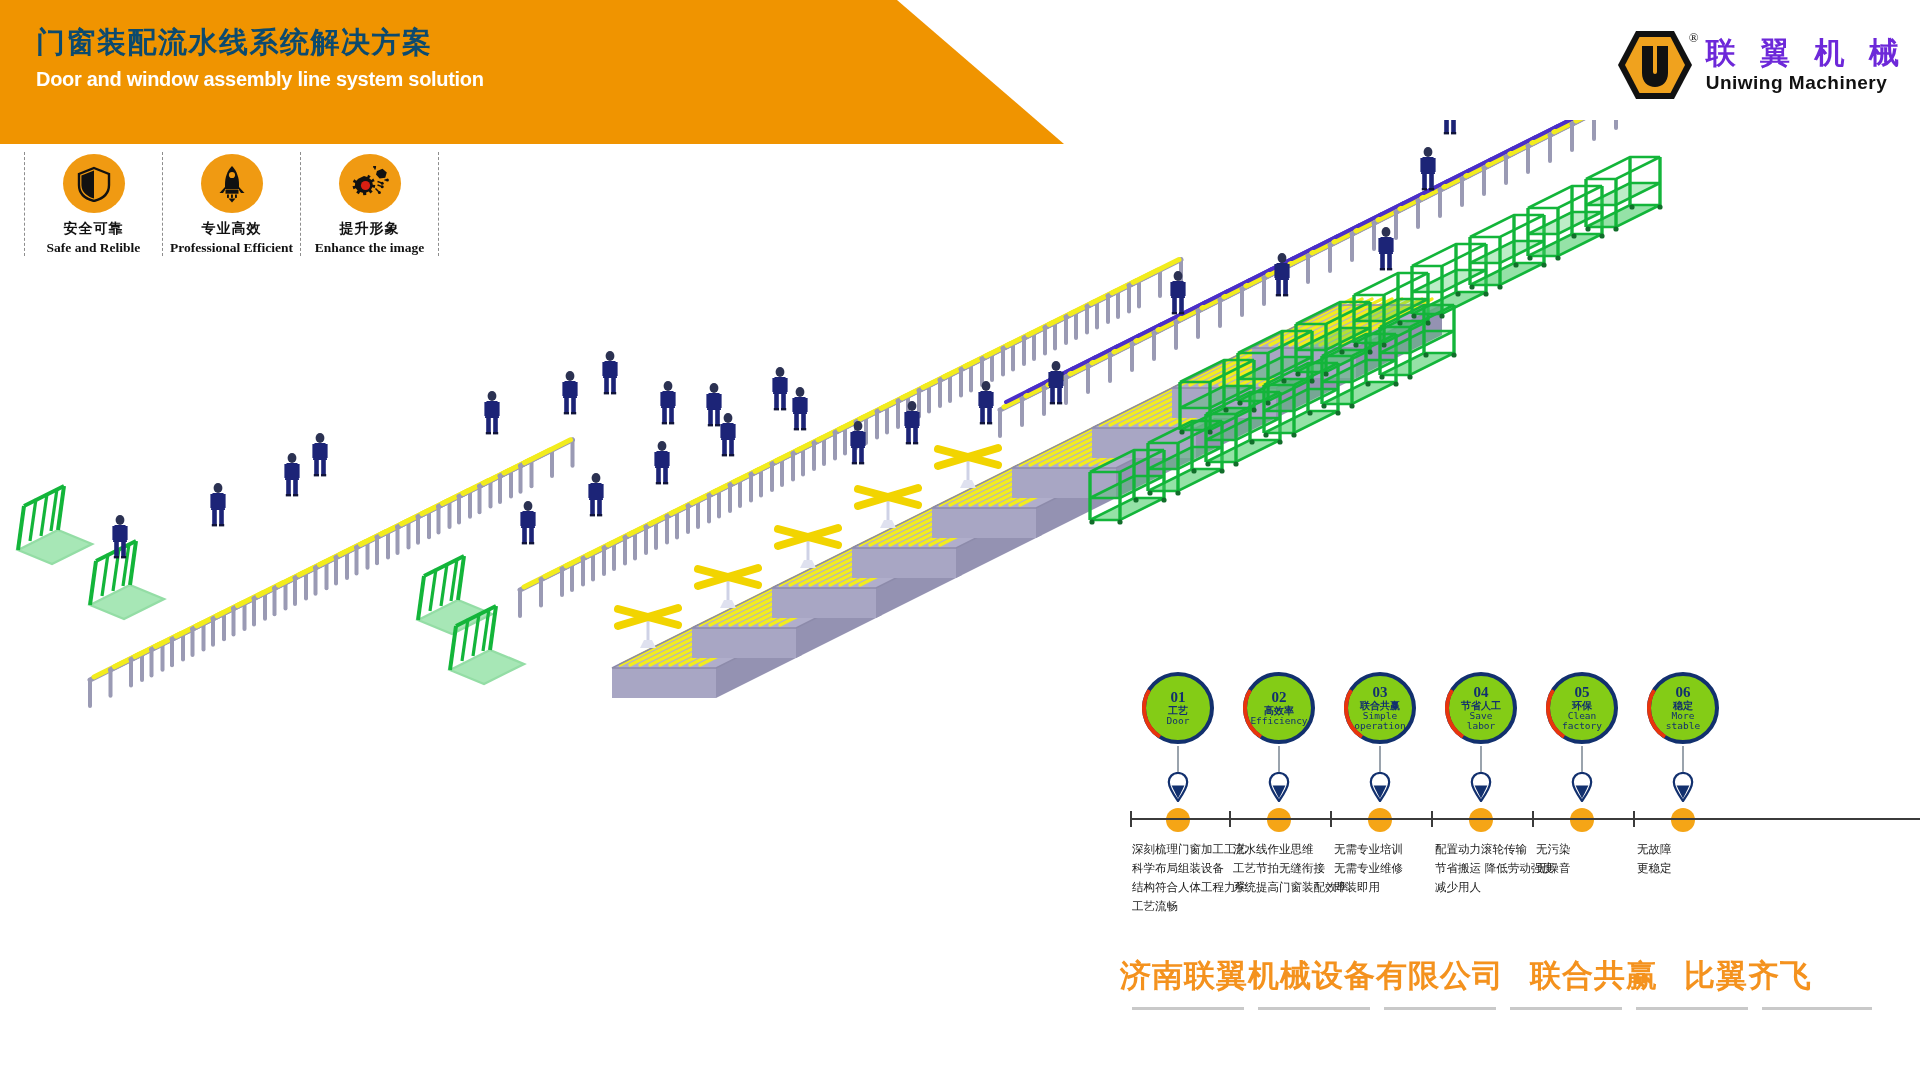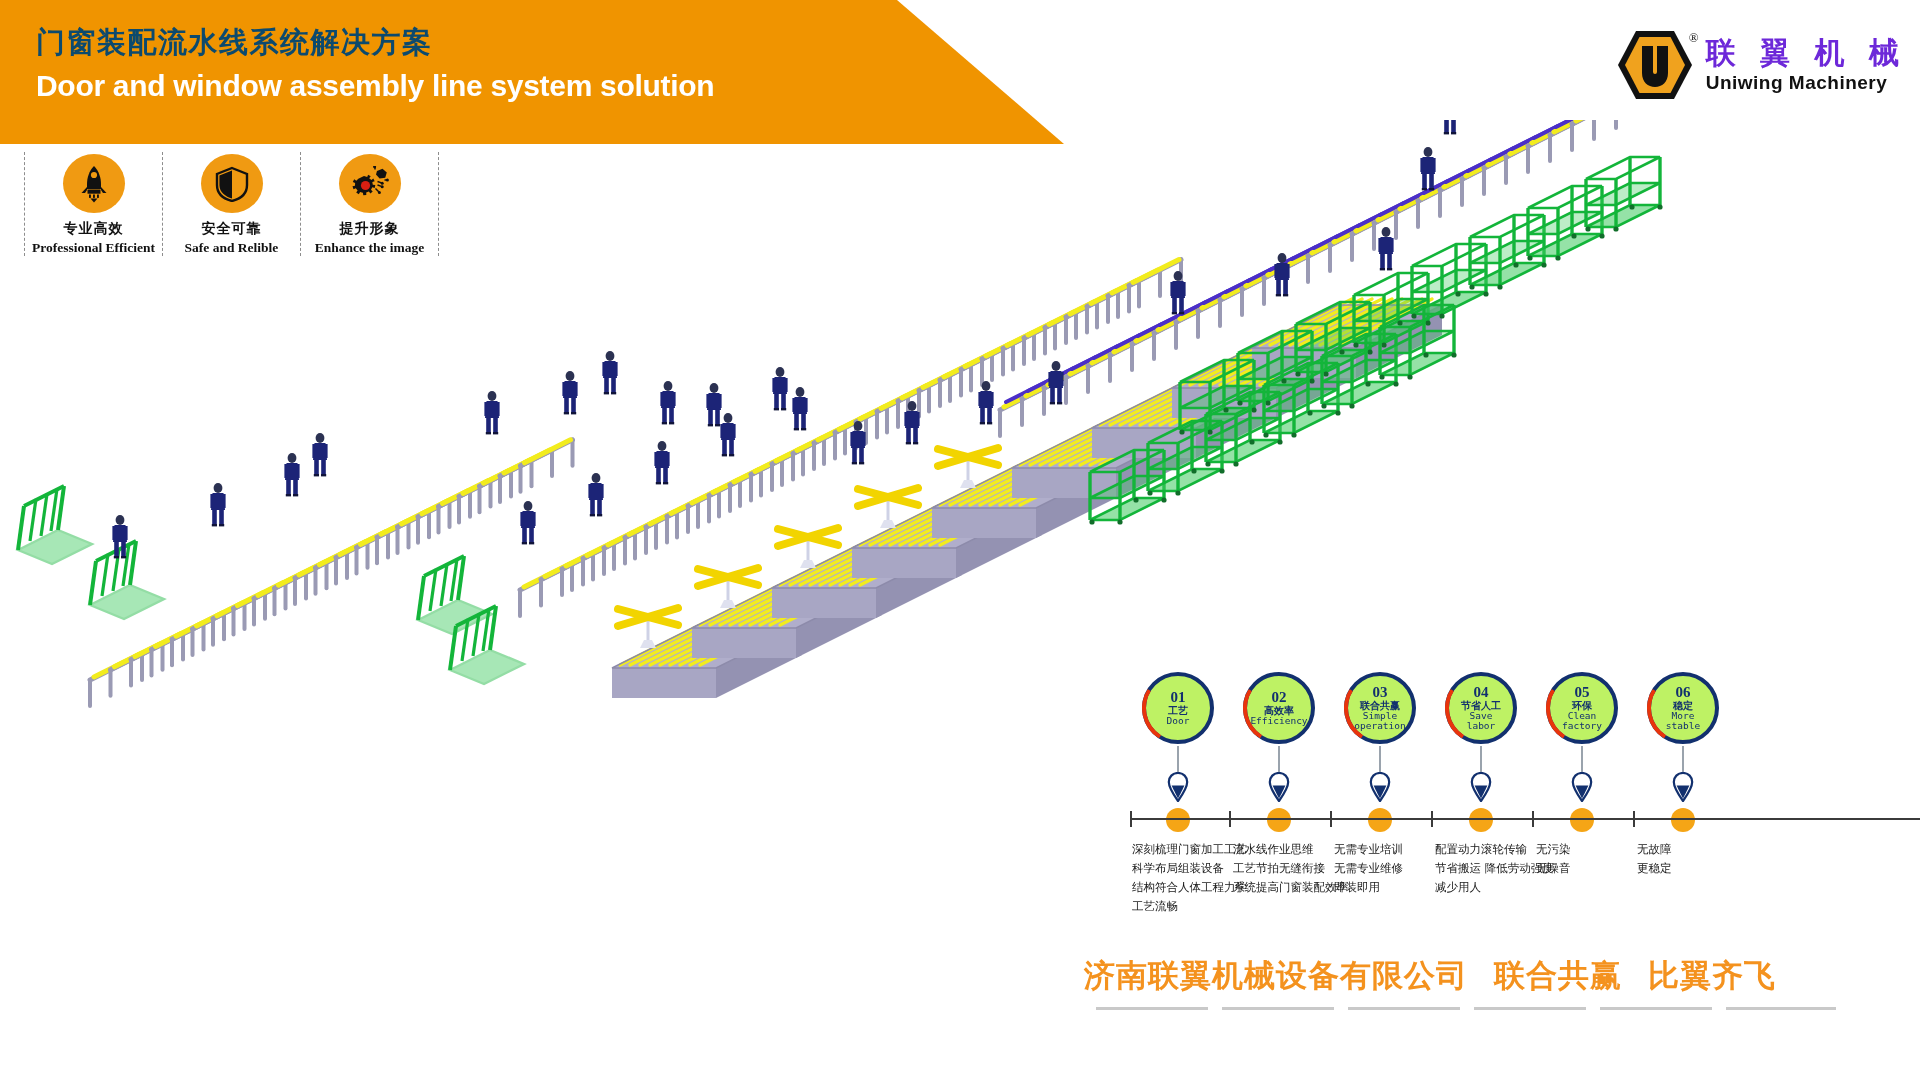--- a/index.html
+++ b/index.html
@@ -15,21 +15,21 @@
     background:#F09400;
     clip-path:polygon(0 0, 897px 0, 1064px 144px, 0 144px);
   }
   #header-titles{position:absolute;left:36px;top:24px;width:820px;}
   #title-cn{
     color:#0c4a6e;font-size:29px;font-weight:bold;letter-spacing:1.5px;
     line-height:1.25;font-family:"DejaVu Sans","Liberation Sans",sans-serif;
     white-space:nowrap;
   }
   #title-en{
-    color:#ffffff;font-size:30px;font-weight:bold;letter-spacing:-0.3px;
+    color:#ffffff;font-size:20px;font-weight:bold;letter-spacing:-0.3px;
     line-height:1.25;margin-top:7px;white-space:nowrap;
     font-family:"Liberation Sans",sans-serif;
   }
 
   
   #logo{position:absolute;right:14px;top:26px;display:flex;align-items:center;gap:12px;}
   #logo-mark{position:relative;width:78px;height:78px;}
   #logo-reg{
     position:absolute;right:-5px;top:4px;font-size:13px;color:#1a1a1a;
     font-family:"Liberation Serif",serif;
@@ -68,21 +68,21 @@
   #illustration{position:absolute;left:0;top:120px;width:1920px;height:720px;}
 
   
   #timeline{position:absolute;left:1130px;top:672px;width:790px;height:250px;}
   .badges{position:relative;height:150px;}
   .badge{position:absolute;top:0;width:72px;}
   .badge-ring{
     position:relative;width:72px;height:72px;border-radius:50%;
     box-sizing:border-box;border:4px solid #12306E;
     display:flex;flex-direction:column;align-items:center;justify-content:center;
-    background:#bef264;
+    background:#84cc16;
   }
   .badge-arc{
     position:absolute;left:-4px;top:-4px;width:72px;height:72px;border-radius:50%;
     box-sizing:border-box;border:4px solid transparent;
     border-top-color:#E8340C;border-left-color:#E8340C;
     transform:rotate(-58deg);
     clip-path:polygon(0 0, 50% 0, 50% 50%, 0 50%);
   }
   .badge-num{
     font-size:15px;font-weight:bold;color:#12306E;line-height:1.05;
@@ -104,21 +104,21 @@
     position:absolute;left:24px;top:136px;width:24px;height:24px;border-radius:50%;
     background:#F5A516;
   }
   #axis{position:absolute;left:0;top:146px;width:790px;height:2px;background:#3b3b3b;}
   .axis-tick{position:absolute;top:139px;width:2px;height:16px;background:#3b3b3b;}
   #descs{position:absolute;left:0;top:168px;width:790px;}
   .desc{position:absolute;top:0;font-size:11.5px;color:#1a1a1a;line-height:1.65;
     font-family:"DejaVu Sans","Liberation Sans",sans-serif;white-space:nowrap;}
 
   
-  #banner{position:absolute;left:1084px;top:955px;width:800px;height:70px;}
+  #banner{position:absolute;left:1120px;top:955px;width:800px;height:70px;}
   #banner-text{
     display:flex;align-items:baseline;color:#F4921E;font-weight:bold;
     font-size:31px;letter-spacing:1px;white-space:nowrap;
     font-family:"DejaVu Sans","Liberation Sans",sans-serif;
   }
   #banner-text span{margin-right:26px;}
   #banner-rule{
     position:absolute;left:12px;top:52px;width:740px;height:3px;
     background:repeating-linear-gradient(to right,#c9c9c9 0 112px,transparent 112px 126px);
   }
@@ -142,48 +142,48 @@
     </svg>
     <span id="logo-reg">®</span>
   </div>
   <div id="logo-words">
     <div id="logo-cn">联 翼 机 械</div>
     <div id="logo-en">Uniwing  Machinery</div>
   </div>
 </div>
 
 <div id="features">
+
+  <div class="feature">
+    <div class="feat-icon">
+      <svg width="34" height="36" viewBox="0 0 34 36">
+        <path d="M17 2 L32 8 V19 C32 28 25 33 17 35 C9 33 2 28 2 19 V8 Z" fill="#F09A12" stroke="#111" stroke-width="2.4"></path>
+        <path d="M17 4.5 L17 32.6 C10.5 30.6 4.4 26.3 4.4 19 V9.6 Z" fill="#111"></path>
+      </svg>
+    </div>
+    <div class="feat-cn">安全可靠</div>
+    <div class="feat-en">Safe and Relible</div>
+  </div>
 
   <div class="feature">
     <div class="feat-icon">
       <svg width="34" height="38" viewBox="0 0 34 38">
         <path d="M17 1 C22 6 24 13 24 19 V24 H10 V19 C10 13 12 6 17 1 Z" fill="#111"></path>
         <circle cx="17" cy="10" r="3.1" fill="#F09A12"></circle>
         <rect x="10.5" y="24.5" width="13" height="4.2" fill="#111"></rect>
         <path d="M10 22 L4.5 28 L8 28 L10 25 Z" fill="#111"></path>
         <path d="M24 22 L29.5 28 L26 28 L24 25 Z" fill="#111"></path>
         <rect x="12" y="29.5" width="1.9" height="3.4" fill="#111"></rect>
         <rect x="16" y="29.5" width="1.9" height="3.4" fill="#111"></rect>
         <rect x="20" y="29.5" width="1.9" height="3.4" fill="#111"></rect>
         <path d="M13.5 33.5 L17 37.5 L20.5 33.5 Z" fill="#111"></path>
       </svg>
     </div>
     <div class="feat-cn">专业高效</div>
     <div class="feat-en">Professional Efficient</div>
-  </div>
-
-  <div class="feature">
-    <div class="feat-icon">
-      <svg width="34" height="36" viewBox="0 0 34 36">
-        <path d="M17 2 L32 8 V19 C32 28 25 33 17 35 C9 33 2 28 2 19 V8 Z" fill="#F09A12" stroke="#111" stroke-width="2.4"></path>
-        <path d="M17 4.5 L17 32.6 C10.5 30.6 4.4 26.3 4.4 19 V9.6 Z" fill="#111"></path>
-      </svg>
-    </div>
-    <div class="feat-cn">安全可靠</div>
-    <div class="feat-en">Safe and Relible</div>
   </div>
 
   <div class="feature">
     <div class="feat-icon">
       <svg width="38" height="36" viewBox="0 0 38 36">
         <g fill="#111">
           <path d="M13 10 l3.2 1.1 .9-2.3 2.6 1.5 -1.5 2 2.2 1.8 1.9-1.6 1.4 2.7 -2.4 .8 .5 2.8 2.5 .1 -.6 3 -2.4-.7 -1.3 2.5 1.7 1.8 -2.3 2 -1.5-2 -2.7 1 .1 2.5 -3 .2 -.4-2.5 -2.8-.6 -1.3 2.1 -2.6-1.6 1.4-2.1 -1.8-2.2 -2.3 .9 -1-2.9 2.5-.5 .1-2.8 -2.3-1 1.4-2.7 2.1 1.4 2-2z"></path>
           <circle cx="14.5" cy="19.5" r="4.6" fill="#D81F12"></circle>
           <path d="M26 5 l5.5 -2.2 4.3 3.6 -1.6 5.3 -5.6 .9 -3.6 -4.2z"></path>
         </g>

